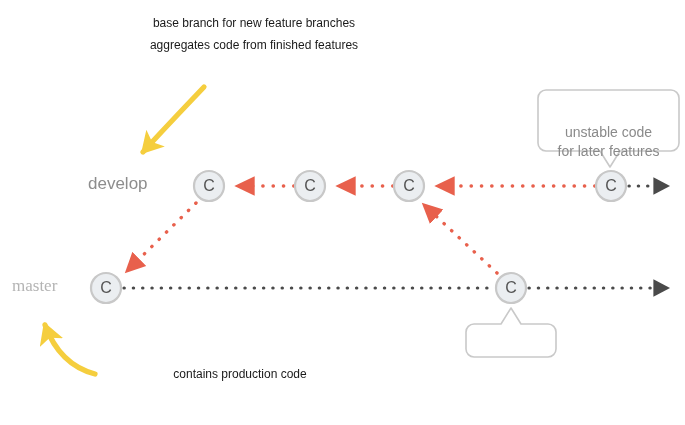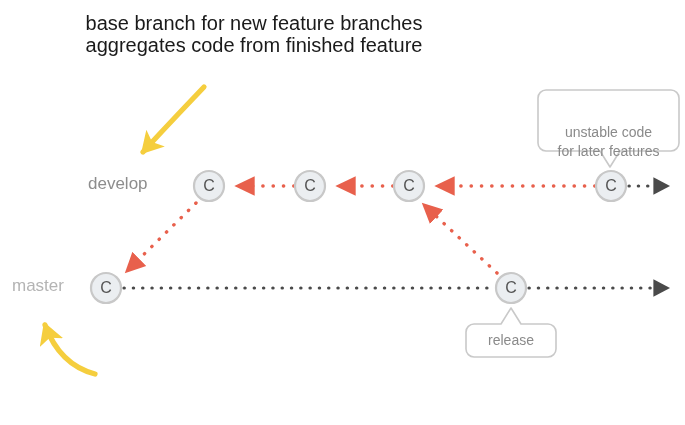--- a/index.html
+++ b/index.html
@@ -23,21 +23,21 @@
     top: 0;
     width: 685px;
     height: 425px;
   }
 
   
   .caption {
     position: absolute;
     text-align: center;
     color: #1a1a1a;
-    font-size: 20px;
+    font-size: 12px;
     line-height: 22px;
     white-space: nowrap;
     font-family: "Liberation Sans", sans-serif;
   }
   #top-caption {
     left: 0;
     top: 12px;
     width: 508px;
   }
   #bottom-caption {
@@ -54,20 +54,21 @@
   }
   #label-develop {
     left: 88px;
     top: 174px;
     color: #8d8d8d;
   }
   #label-master {
     left: 12px;
     top: 276px;
     color: #b4b4b4;
+    font-family: Liberation Serif, serif;
   }
 
   
   .commit-letter {
     position: absolute;
     width: 30px;
     height: 30px;
     line-height: 30px;
     text-align: center;
     font-size: 16px;
@@ -175,38 +176,36 @@
     </g>
 
     <g>
       <path d="M 204,87 C 186,106 163,130 143,152" fill="none" stroke="#f5ce3e" stroke-width="5.2" stroke-linecap="round" marker-end="url(#yellow-arrow)"></path>
       <path d="M 95,374 C 72,368 55,352 45,325" fill="none" stroke="#f5ce3e" stroke-width="5.2" stroke-linecap="round" marker-end="url(#yellow-arrow)"></path>
     </g>
   </svg>
 
   <div class="caption" id="top-caption">
     <div>base branch for new feature branches</div>
-    <div>aggregates code from finished feature</div>
+    <div>aggregates code from finished features</div>
   </div>
 
   <div class="caption" id="bottom-caption">
+    <div>contains production code</div>
   </div>
 
   <div class="branch-label" id="label-develop">develop</div>
   <div class="branch-label" id="label-master">master</div>
 
   <div class="commit-letter" style="left:194px; top:171px;">C</div>
   <div class="commit-letter" style="left:295px; top:171px;">C</div>
   <div class="commit-letter" style="left:394px; top:171px;">C</div>
   <div class="commit-letter" style="left:596px; top:171px;">C</div>
   <div class="commit-letter" style="left:91px; top:273px;">C</div>
   <div class="commit-letter" style="left:496px; top:273px;">C</div>
 
   <div class="callout-text" id="callout-unstable-text">
     <div>unstable code</div>
     <div>for later features</div>
   </div>
 
-  <div class="callout-text" id="callout-release-text">
-    <div>release</div>
-  </div>
 
 </div>
 
 </body></html>

